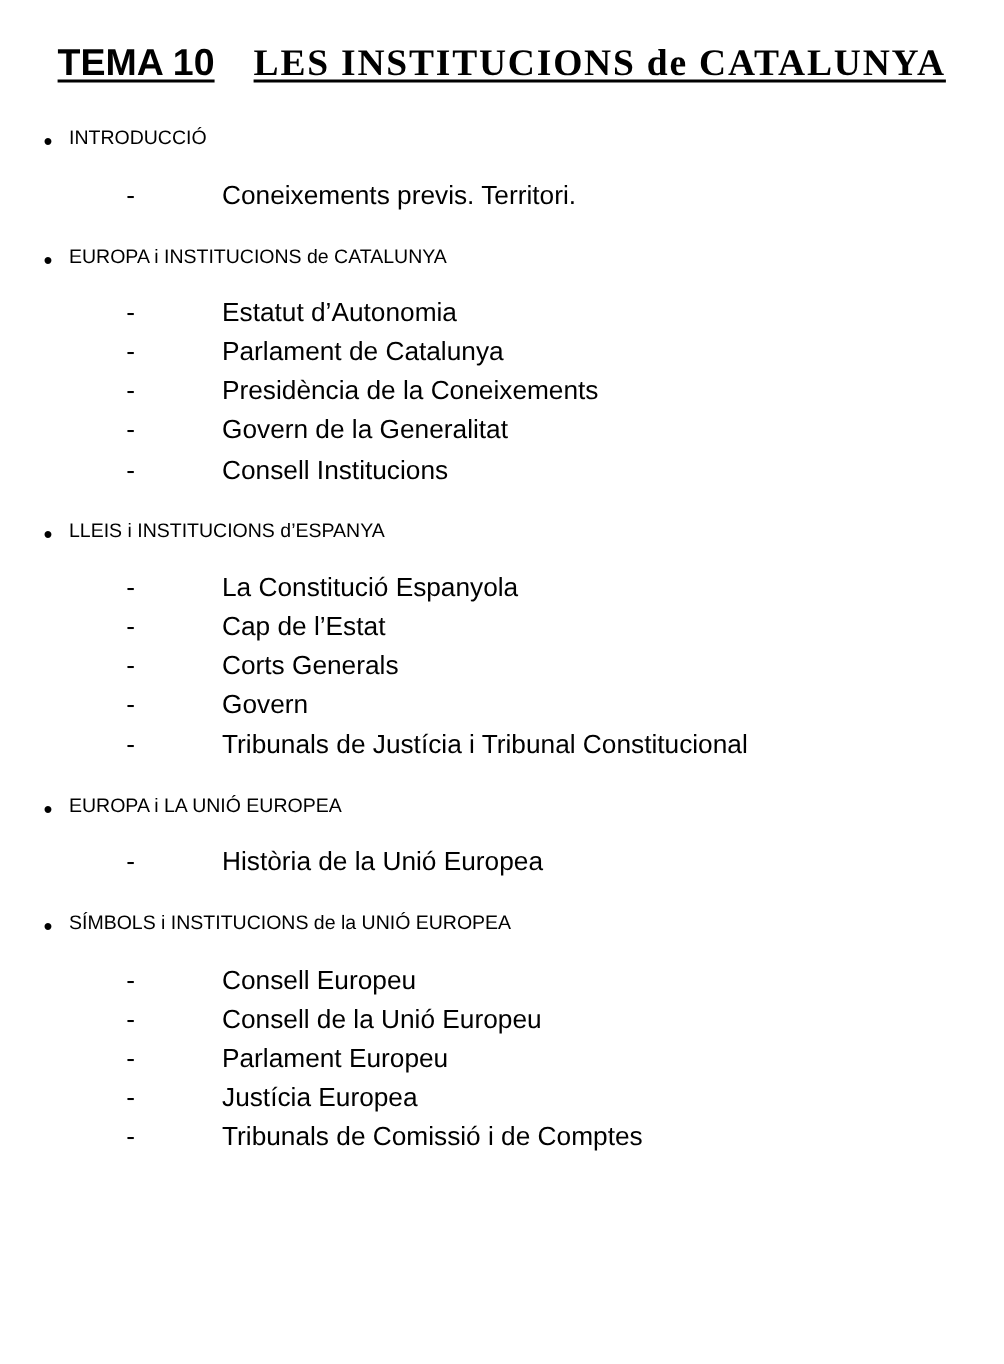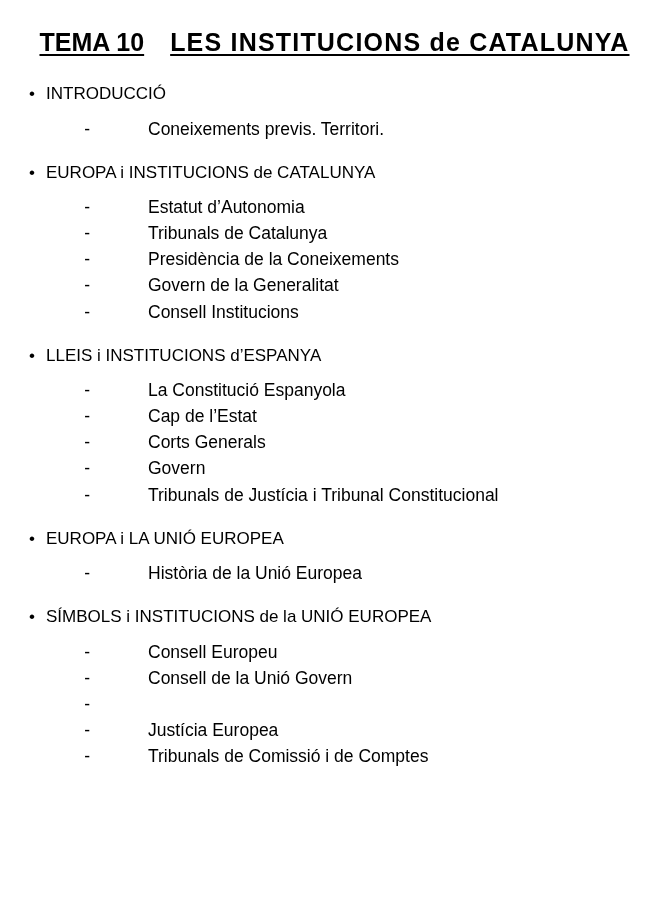--- a/index.html
+++ b/index.html
@@ -38,20 +38,21 @@
     justify-content: center;
     align-items: baseline;
     gap: 26px;
   }
   .title-underline {
     text-decoration: underline;
     text-underline-offset: 3px;
   }
   .title-main {
     letter-spacing: 1.2px;
+    font-family: Liberation Serif, serif;
   }
   .title-line-2 {
     margin-top: 4px;
     letter-spacing: 1.2px;
   }
 
   
   .outline {
     margin-top: 26px;
     font-size: 17.5px;
@@ -67,21 +68,21 @@
     padding: 0;
   }
   .bullet-dot {
     width: 28px;
     flex: 0 0 28px;
     text-align: center;
     font-size: 17px;
     line-height: 1.15;
   }
   .bullet-text {
-    font-size: 17px;
+    font-size: 13px;
     line-height: 1.15;
     white-space: nowrap;
   }
   .sub-list {
     margin: 14px 0 0 0;
     padding: 0;
   }
   .sub-row {
     display: flex;
     align-items: flex-start;
@@ -139,21 +140,21 @@
         <span class="bullet-dot">•</span>
         <span class="bullet-text">EUROPA i INSTITUCIONS de CATALUNYA</span>
       </div>
       <div class="sub-list">
         <div class="sub-row">
           <span class="sub-dash">-</span>
           <span class="sub-text">Estatut d’Autonomia</span>
         </div>
         <div class="sub-row">
           <span class="sub-dash">-</span>
-          <span class="sub-text">Tribunals de Catalunya</span>
+          <span class="sub-text">Parlament de Catalunya</span>
         </div>
         <div class="sub-row">
           <span class="sub-dash">-</span>
           <span class="sub-text">Presidència de la Coneixements</span>
         </div>
         <div class="sub-row">
           <span class="sub-dash">-</span>
           <span class="sub-text">Govern de la Generalitat</span>
         </div>
         <div class="sub-row">
@@ -213,24 +214,25 @@
         <span class="bullet-dot">•</span>
         <span class="bullet-text">SÍMBOLS i INSTITUCIONS de la UNIÓ EUROPEA</span>
       </div>
       <div class="sub-list">
         <div class="sub-row">
           <span class="sub-dash">-</span>
           <span class="sub-text">Consell Europeu</span>
         </div>
         <div class="sub-row">
           <span class="sub-dash">-</span>
-          <span class="sub-text">Consell de la Unió Govern</span>
-        </div>
-        <div class="sub-row">
-          <span class="sub-dash">-</span>
+          <span class="sub-text">Consell de la Unió Europeu</span>
+        </div>
+        <div class="sub-row">
+          <span class="sub-dash">-</span>
+          <span class="sub-text">Parlament Europeu</span>
         </div>
         <div class="sub-row">
           <span class="sub-dash">-</span>
           <span class="sub-text">Justícia Europea</span>
         </div>
         <div class="sub-row">
           <span class="sub-dash">-</span>
           <span class="sub-text">Tribunals de Comissió i de Comptes</span>
         </div>
       </div>

